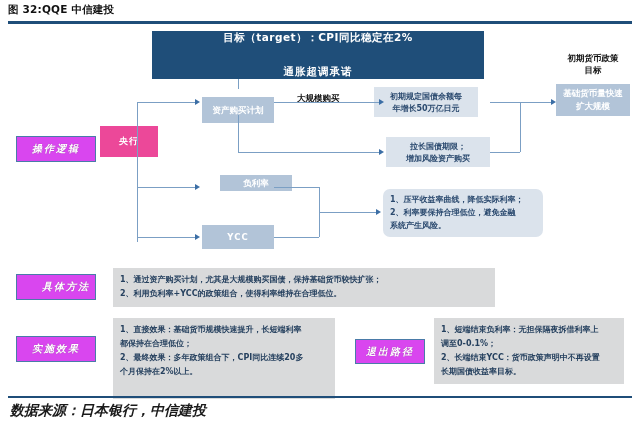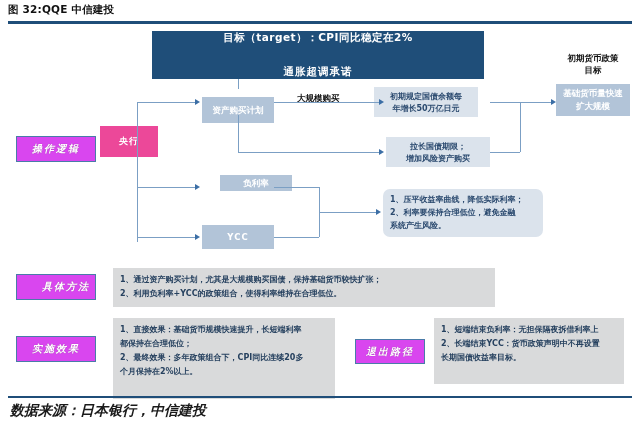--- a/index.html
+++ b/index.html
@@ -161,20 +161,21 @@
 
   <div class="panel gray" style="left:113px;top:318px;width:222px;height:81px;line-height:1.75;">
     <p>1、直接效果：基础货币规模快速提升，长短端利率</p>
     <p>都保持在合理低位；</p>
     <p>2、最终效果：多年政策组合下，CPI同比连续20多</p>
     <p>个月保持在2%以上。</p>
   </div>
 
   <div class="panel gray" style="left:434px;top:318px;width:190px;height:66px;line-height:1.75;">
     <p>1、短端结束负利率：无担保隔夜拆借利率上</p>
+    <p>调至0-0.1%；</p>
     <p>2、长端结束YCC：货币政策声明中不再设置</p>
     <p>长期国债收益率目标。</p>
   </div>
 
   <div class="vline" style="left:238px;top:79px;height:10px;"></div>
 
   <div class="vline" style="left:137px;top:102px;height:140px;"></div>
 
   <div class="hline" style="left:137px;top:102px;width:58px;"></div>
   <div class="arrow" style="left:195px;top:99px;"></div>

